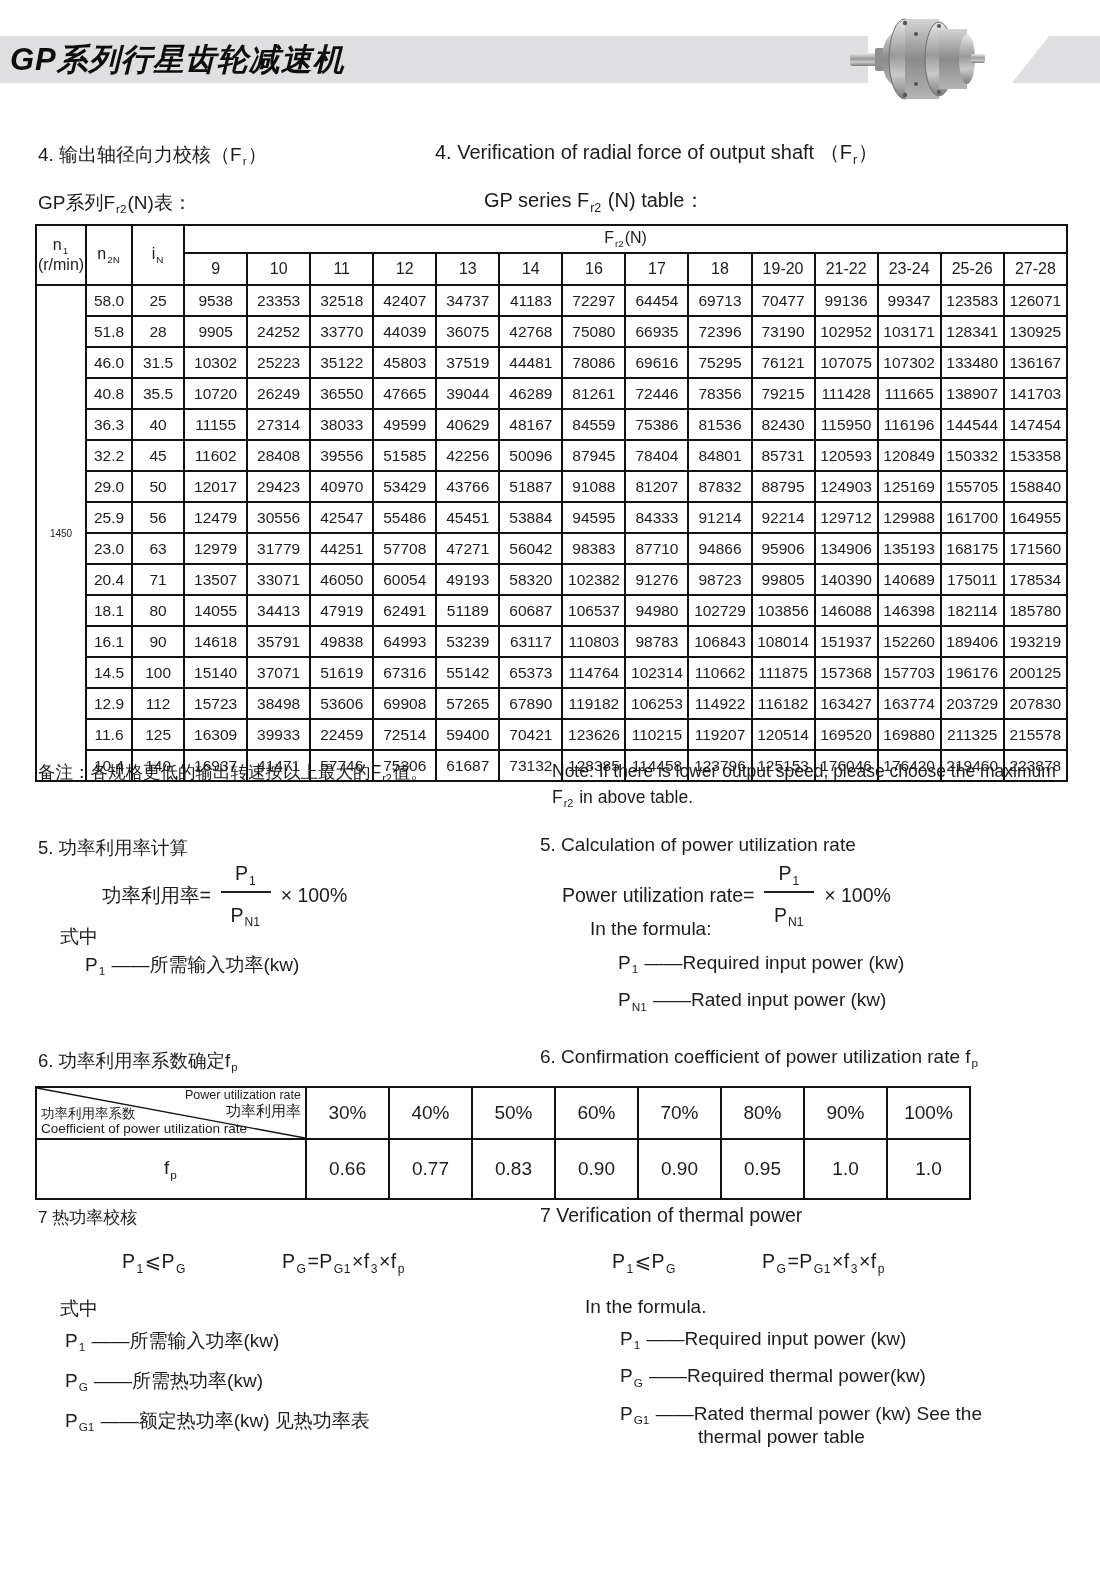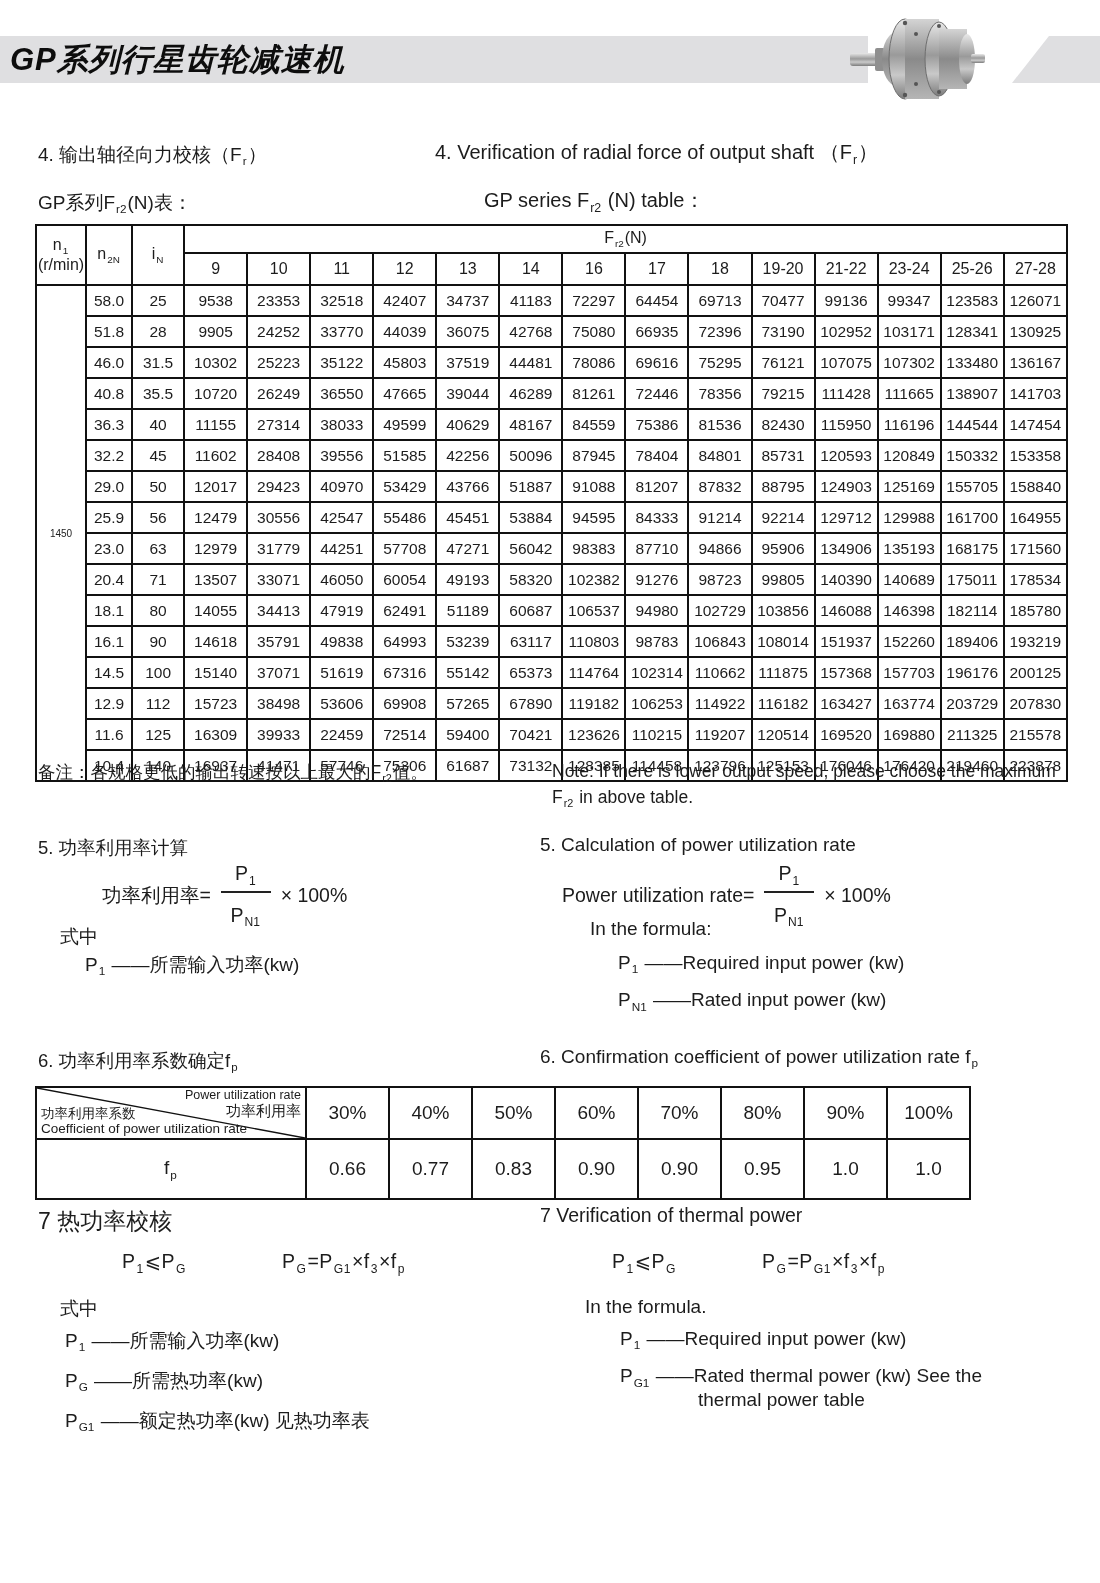--- a/index.html
+++ b/index.html
@@ -493,37 +493,38 @@
           <td>0.83</td>
           <td>0.90</td>
           <td>0.90</td>
           <td>0.95</td>
           <td>1.0</td>
           <td>1.0</td>
         </tr>
   </tbody>
     </table>
 
-  <div class="abs" style="left:38px;top:1206px;font-size:23px;">7  热功率校核</div>
+  <div class="abs" style="left:38px;top:1206px;font-size:17px;">7  热功率校核</div>
   <div class="abs" style="left:540px;top:1204px;font-size:19.5px;">7  Verification of thermal power</div>
 
   <div class="frow fml" style="left:122px;top:1250px;gap:95px;">
     <span><span>P</span><span class="sb">1</span><span>⩽P</span><span class="sb">G</span></span>
     <span><span>P</span><span class="sb">G</span><span>=P</span><span class="sb">G1</span><span>×f</span><span class="sb">3</span><span>×f</span><span class="sb">p</span></span>
   </div>
   <div class="frow fml" style="left:612px;top:1250px;gap:85px;">
     <span><span>P</span><span class="sb">1</span><span>⩽P</span><span class="sb">G</span></span>
     <span><span>P</span><span class="sb">G</span><span>=P</span><span class="sb">G1</span><span>×f</span><span class="sb">3</span><span>×f</span><span class="sb">p</span></span>
   </div>
 
   <div class="abs" style="left:60px;top:1296px;font-size:19px;">式中</div>
   <div class="abs" style="left:585px;top:1296px;font-size:19px;">In the formula.</div>
   <div class="def-list" style="left:65px;top:1328px;width:440px;">
       <div class="def-row"><span>P</span><span class="sb">1</span><span> ——所需输入功率(kw)</span></div>
       <div class="def-row"><span>P</span><span class="sb">G</span><span> ——所需热功率(kw)</span></div>
       <div class="def-row"><span>P</span><span class="sb">G1</span><span> ——额定热功率(kw) 见热功率表</span></div>
     </div>
   <div class="def-list" style="left:620px;top:1328px;width:400px;">
       <div class="def-row"><span>P</span><span class="sb">1</span><span> ——Required input power (kw)</span></div>
+      <div class="def-row"><span>P</span><span class="sb">G</span><span> ——Required thermal power(kw)</span></div>
       <div class="def-row"><span>P</span><span class="sb">G1</span><span> ——Rated thermal power  (kw) See the thermal power table</span></div>
     </div>
 
 </div>
 
 </body></html>

